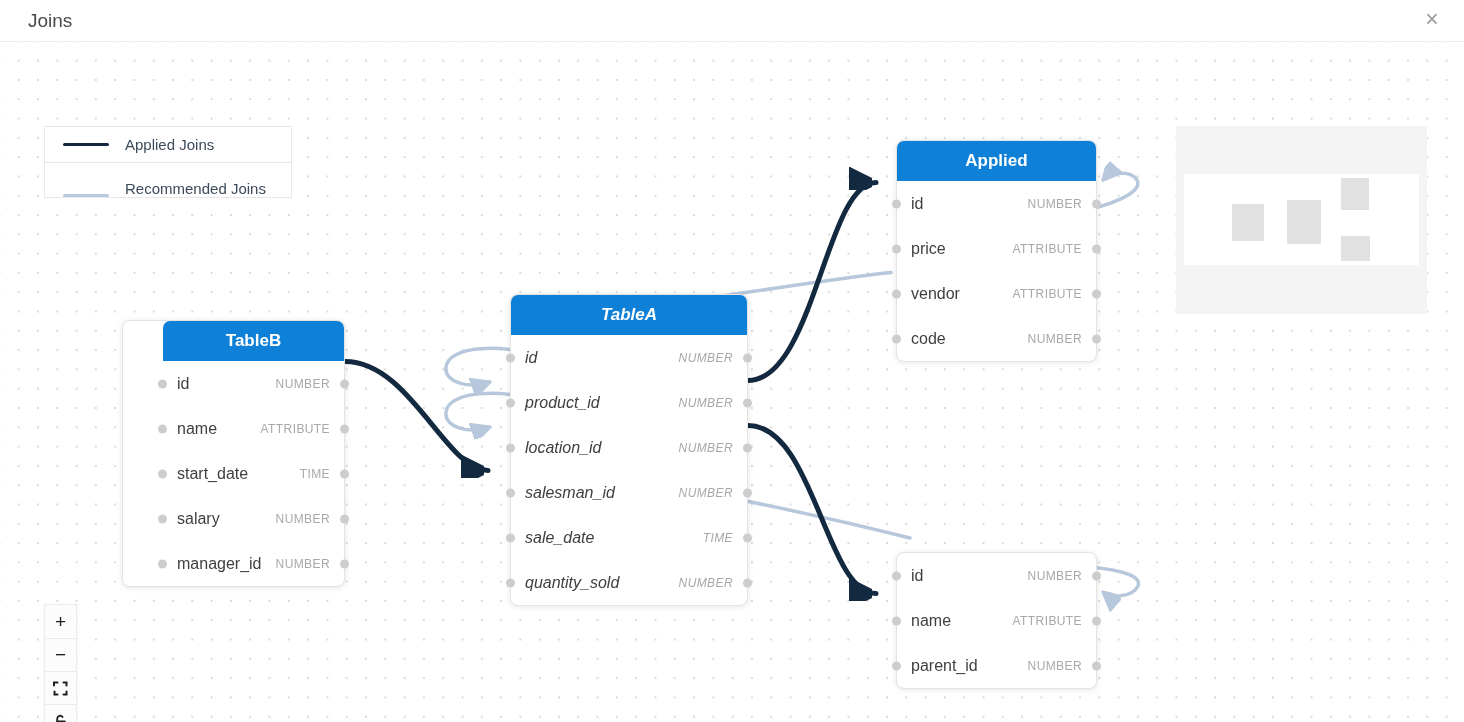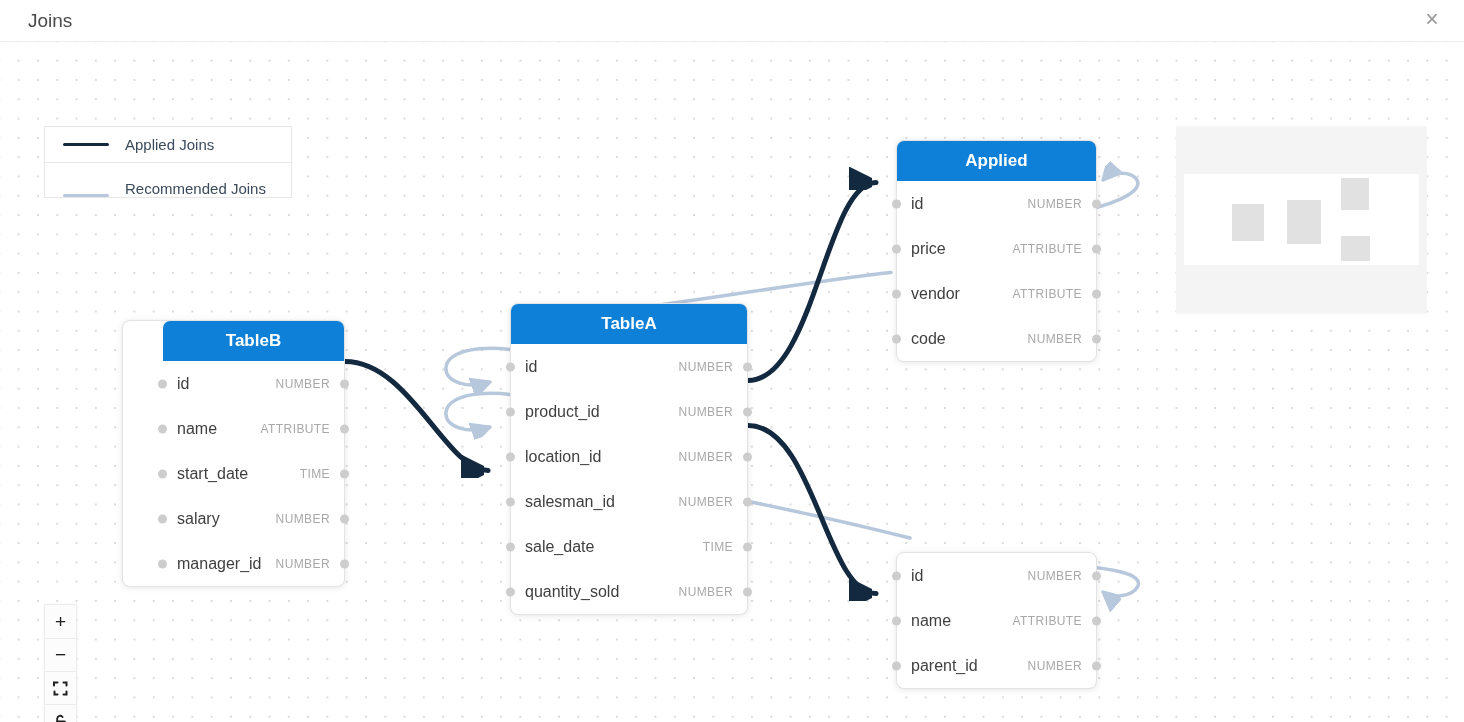--- a/index.html
+++ b/index.html
@@ -124,21 +124,21 @@
       <span class="port port-r"></span>
     </div>
     <div class="table-row">
       <span class="port port-l"></span>
       <span class="fname">manager_id</span>
       <span class="ftype">NUMBER</span>
       <span class="port port-r"></span>
     </div>
   </div>
 
-  <div class="table-node" style="left:510px;top:261px;width:238px;">
+  <div class="table-node" style="left:510px;top:252px;width:238px;font-style:italic;">
     <div class="table-header">TableA</div>
     <div class="table-row">
       <span class="port port-l"></span>
       <span class="fname">id</span>
       <span class="ftype">NUMBER</span>
       <span class="port port-r"></span>
     </div>
     <div class="table-row">
       <span class="port port-l"></span>
       <span class="fname">product_id</span>

